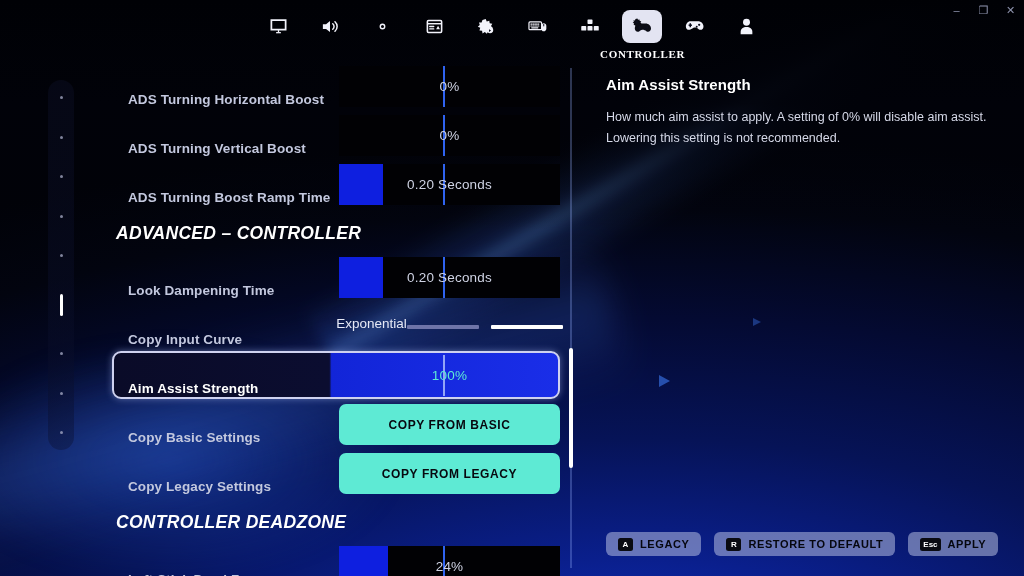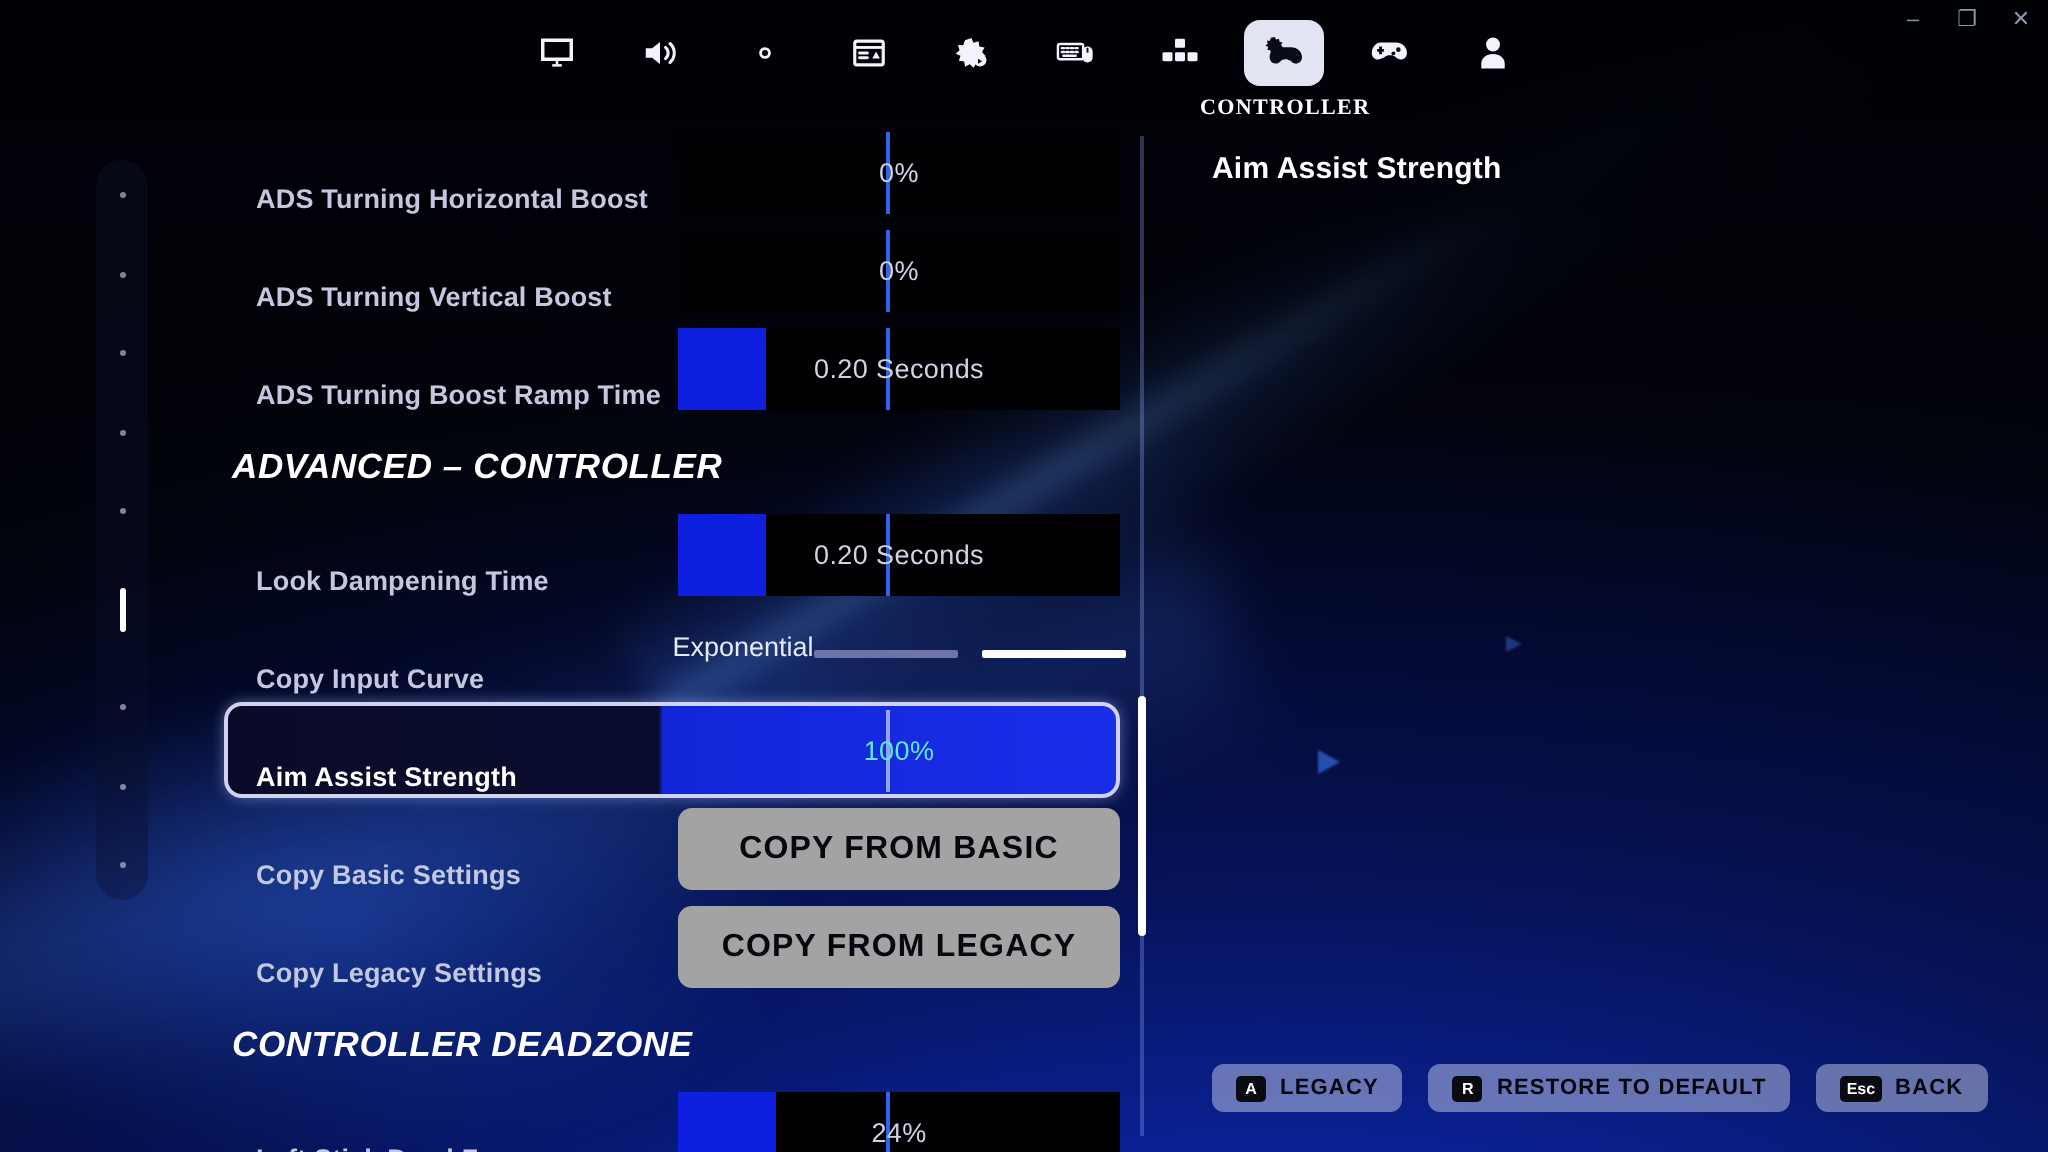--- a/index.html
+++ b/index.html
@@ -239,25 +239,25 @@
   .optsel .seg {
     width: 72px; height: 4px;
     border-radius: 1px;
     background: #6e74a8;
   }
   .optsel .seg.on { background: #ffffff; }
 
   
   .actbtn {
     position: absolute; inset: 0;
-    background: #a3a3a3;
+    background: #5eead4;
     border-radius: 7px;
     display: flex; align-items: center; justify-content: center;
     color: #07080f;
-    font-size: 16px;
+    font-size: 12px;
     font-weight: bold;
     letter-spacing: 0.6px;
     font-family: "Liberation Sans", sans-serif;
   }
 
   
   .sectionhead {
     height: 40px;
     display: flex; align-items: center;
     font-size: 17.5px;
@@ -560,30 +560,31 @@
         </div>
       </div>
     </div>
 
   <div class="scrollbar">
     <div class="thumb" id="scrollthumb" style="top: 56%; height: 24%;"></div>
   </div>
 
   <div class="detail">
     <div class="dtitle">Aim Assist Strength</div>
+    <div class="dbody">How much aim assist to apply.  A setting of 0% will disable aim assist.  Lowering this setting is not recommended.</div>
   </div>
 
   <div class="actionbar" id="actionbar">
       <div class="abtn">
         <span class="keycap">A</span>
         <span>LEGACY</span>
       </div>
       <div class="abtn">
         <span class="keycap">R</span>
         <span>RESTORE TO DEFAULT</span>
       </div>
       <div class="abtn">
         <span class="keycap">Esc</span>
-        <span>BACK</span>
+        <span>APPLY</span>
       </div>
     </div>
 
 </div>
 
 </body></html>

